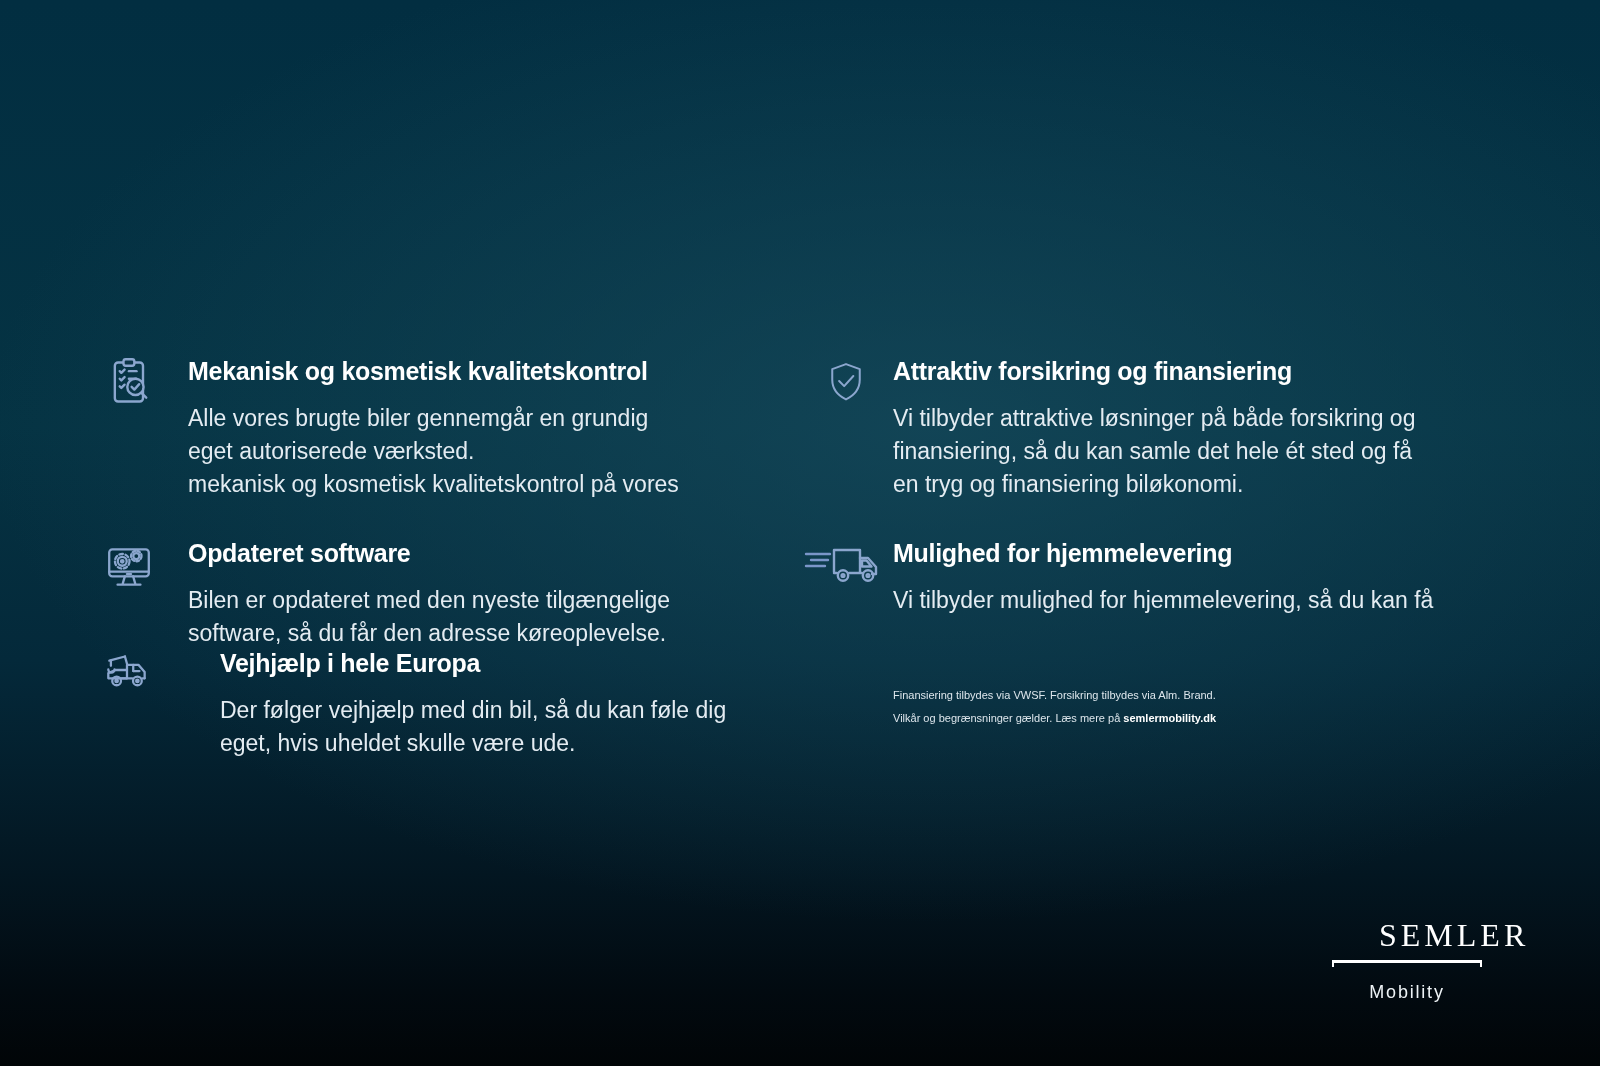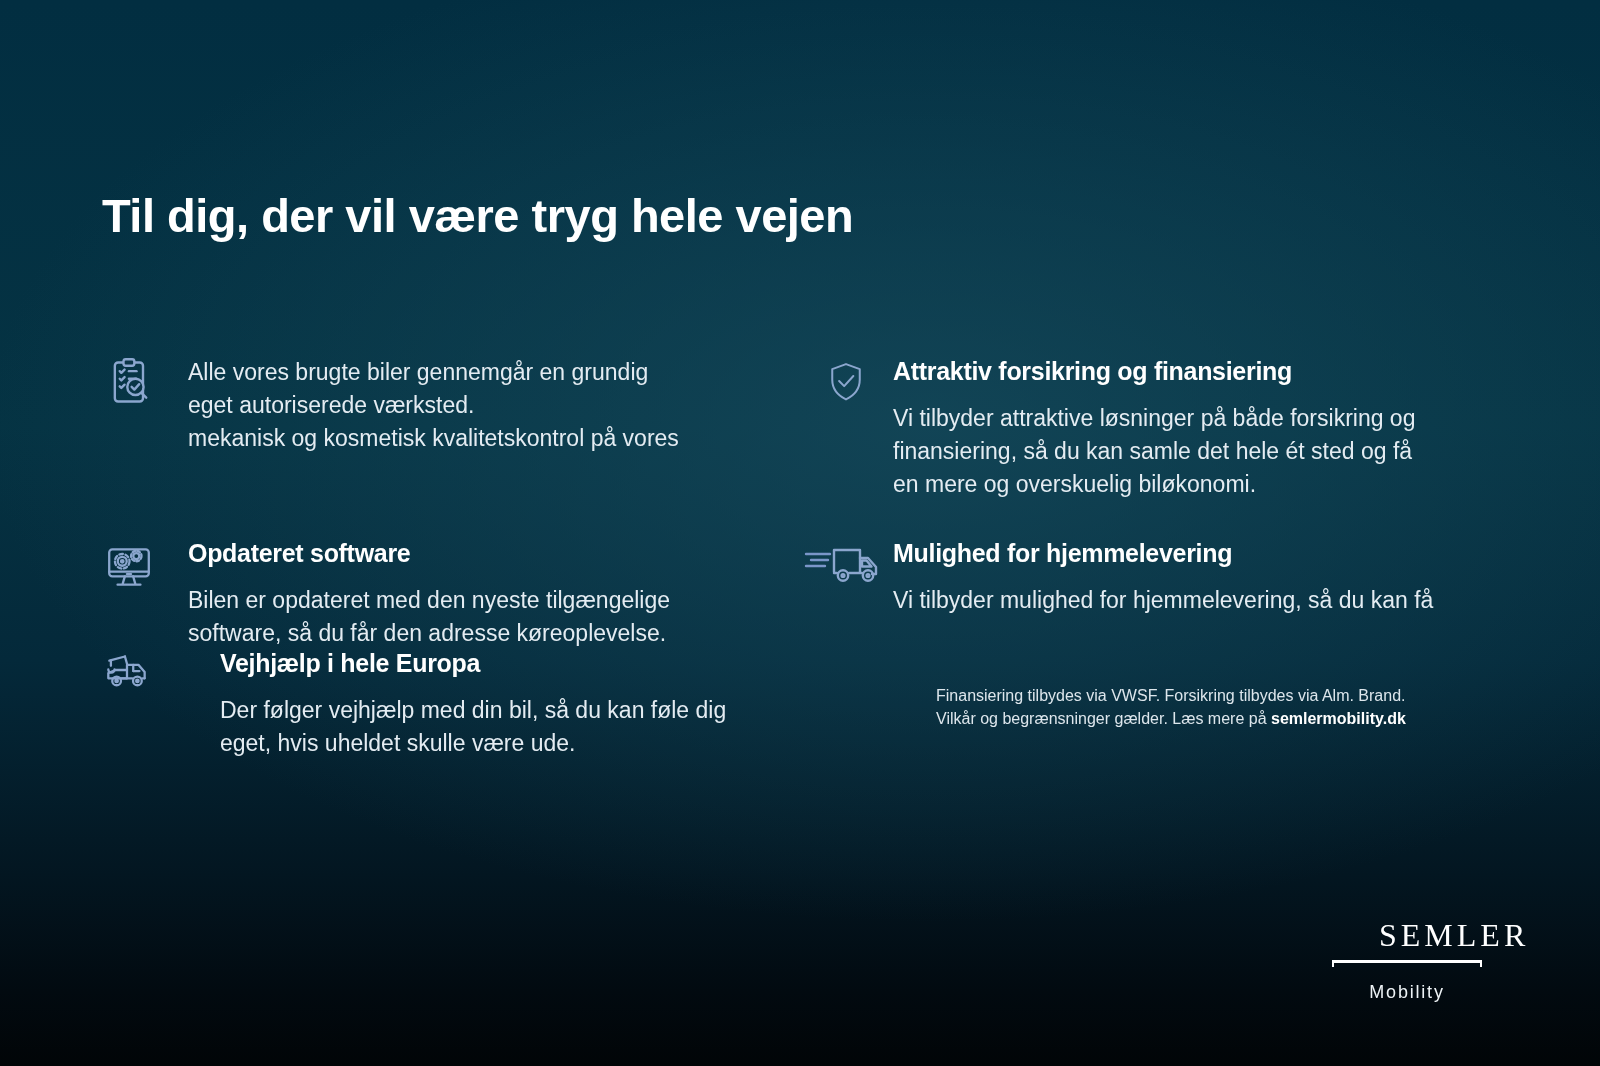--- a/index.html
+++ b/index.html
@@ -59,23 +59,23 @@
   #f-r1 { left: 812px; top: 356px; }
   #f-r1 .icon-slot { width: 81px; }
   #f-r1 svg { margin-left: 12px; margin-top: 2px; }
   #f-r2 { left: 798px; top: 538px; }
   #f-r2 .icon-slot { width: 95px; }
   #f-r2 svg { margin-left: 6px; margin-top: 4px; }
   #f-l2 svg { margin-top: 4px; }
   #f-l3 svg { margin-top: -2px; }
   .footnote {
     position: absolute;
-    left: 936px;
+    left: 893px;
     top: 684px;
-    font-size: 16px;
+    font-size: 11px;
     line-height: 23px;
     color: #dde6ec;
     white-space: nowrap;
   }
   .fn-bold { font-weight: 700; color: #ffffff; }
   .logo {
     position: absolute;
     left: 1332px;
     top: 916px;
     width: 150px;
@@ -106,38 +106,38 @@
     color: #eef3f6;
     white-space: nowrap;
   }
   svg { display: block; }
 </style>
 </head>
 <body>
 
 <div class="slide">
 
-  <h1 class="title">Til dig, der vil være tryg hele vejen</h1>
 
   <section class="feature left" id="f-l1">
     <div class="icon-slot">
       <svg width="52" height="52" viewBox="0 0 48 48" fill="none" stroke="#8ba6ce" stroke-width="2.2" stroke-linecap="round" stroke-linejoin="round">
         <rect x="10" y="6" width="26" height="36" rx="3"></rect>
         <rect x="18" y="3" width="10" height="6" rx="2" fill="#0a3547"></rect>
         <polyline points="14.5,14 16,15.5 19,12.5"></polyline>
         <line x1="23" y1="14" x2="30" y2="14"></line>
         <polyline points="14.5,21 16,22.5 19,19.5"></polyline>
         <line x1="23" y1="21" x2="30" y2="21"></line>
         <polyline points="14.5,28 16,29.5 19,26.5"></polyline>
         <circle cx="29" cy="28.5" r="7.5" fill="#0a3547"></circle>
         <polyline points="25.5,28.5 28,31 32.5,26"></polyline>
         <line x1="34.5" y1="34" x2="39" y2="38.5"></line>
       </svg>
     </div>
     <div class="f-text">
+      <h2 class="f-heading">Mekanisk og kosmetisk kvalitetskontrol</h2>
       <div class="f-line">Alle vores brugte biler gennemgår en grundig</div>
       <div class="f-line">eget autoriserede værksted.</div>
       <div class="f-line">mekanisk og kosmetisk kvalitetskontrol på vores</div>
     </div>
   </section>
 
   <section class="feature left" id="f-l2">
     <div class="icon-slot">
       <svg width="50" height="50" viewBox="0 0 48 48" fill="none" stroke="#8ba6ce" stroke-width="2.2" stroke-linecap="round" stroke-linejoin="round">
         <rect x="5" y="7" width="38" height="26" rx="3"></rect>
@@ -190,21 +190,21 @@
     <div class="icon-slot">
       <svg width="44" height="48" viewBox="0 0 48 48" fill="none" stroke="#8ba6ce" stroke-width="2.2" stroke-linecap="round" stroke-linejoin="round">
         <path d="M24,4.5 L39,10 V21.5 C39,31.5 33,38.5 24,43 C15,38.5 9,31.5 9,21.5 V10 Z"></path>
         <polyline points="16.5,23 22,28.5 32,17.5"></polyline>
       </svg>
     </div>
     <div class="f-text">
       <h2 class="f-heading">Attraktiv forsikring og finansiering</h2>
       <div class="f-line">Vi tilbyder attraktive løsninger på både forsikring og</div>
       <div class="f-line">finansiering, så du kan samle det hele ét sted og få</div>
-      <div class="f-line">en mere og overskuelig biløkonomi.</div>
+      <div class="f-line">en tryg og finansiering biløkonomi.</div>
     </div>
   </section>
 
   <section class="feature right" id="f-r2">
     <div class="icon-slot">
       <svg width="78" height="46" viewBox="0 0 78 46" fill="none" stroke="#8ba6ce" stroke-width="2.4" stroke-linecap="round" stroke-linejoin="round">
         <line x1="2" y1="12" x2="26" y2="12" stroke="#7b96c9"></line>
         <line x1="7" y1="18" x2="24" y2="18" stroke="#7b96c9"></line>
         <line x1="2" y1="24" x2="21" y2="24" stroke="#7b96c9"></line>
         <path d="M30,30 v-22 h26 v22"></path>

